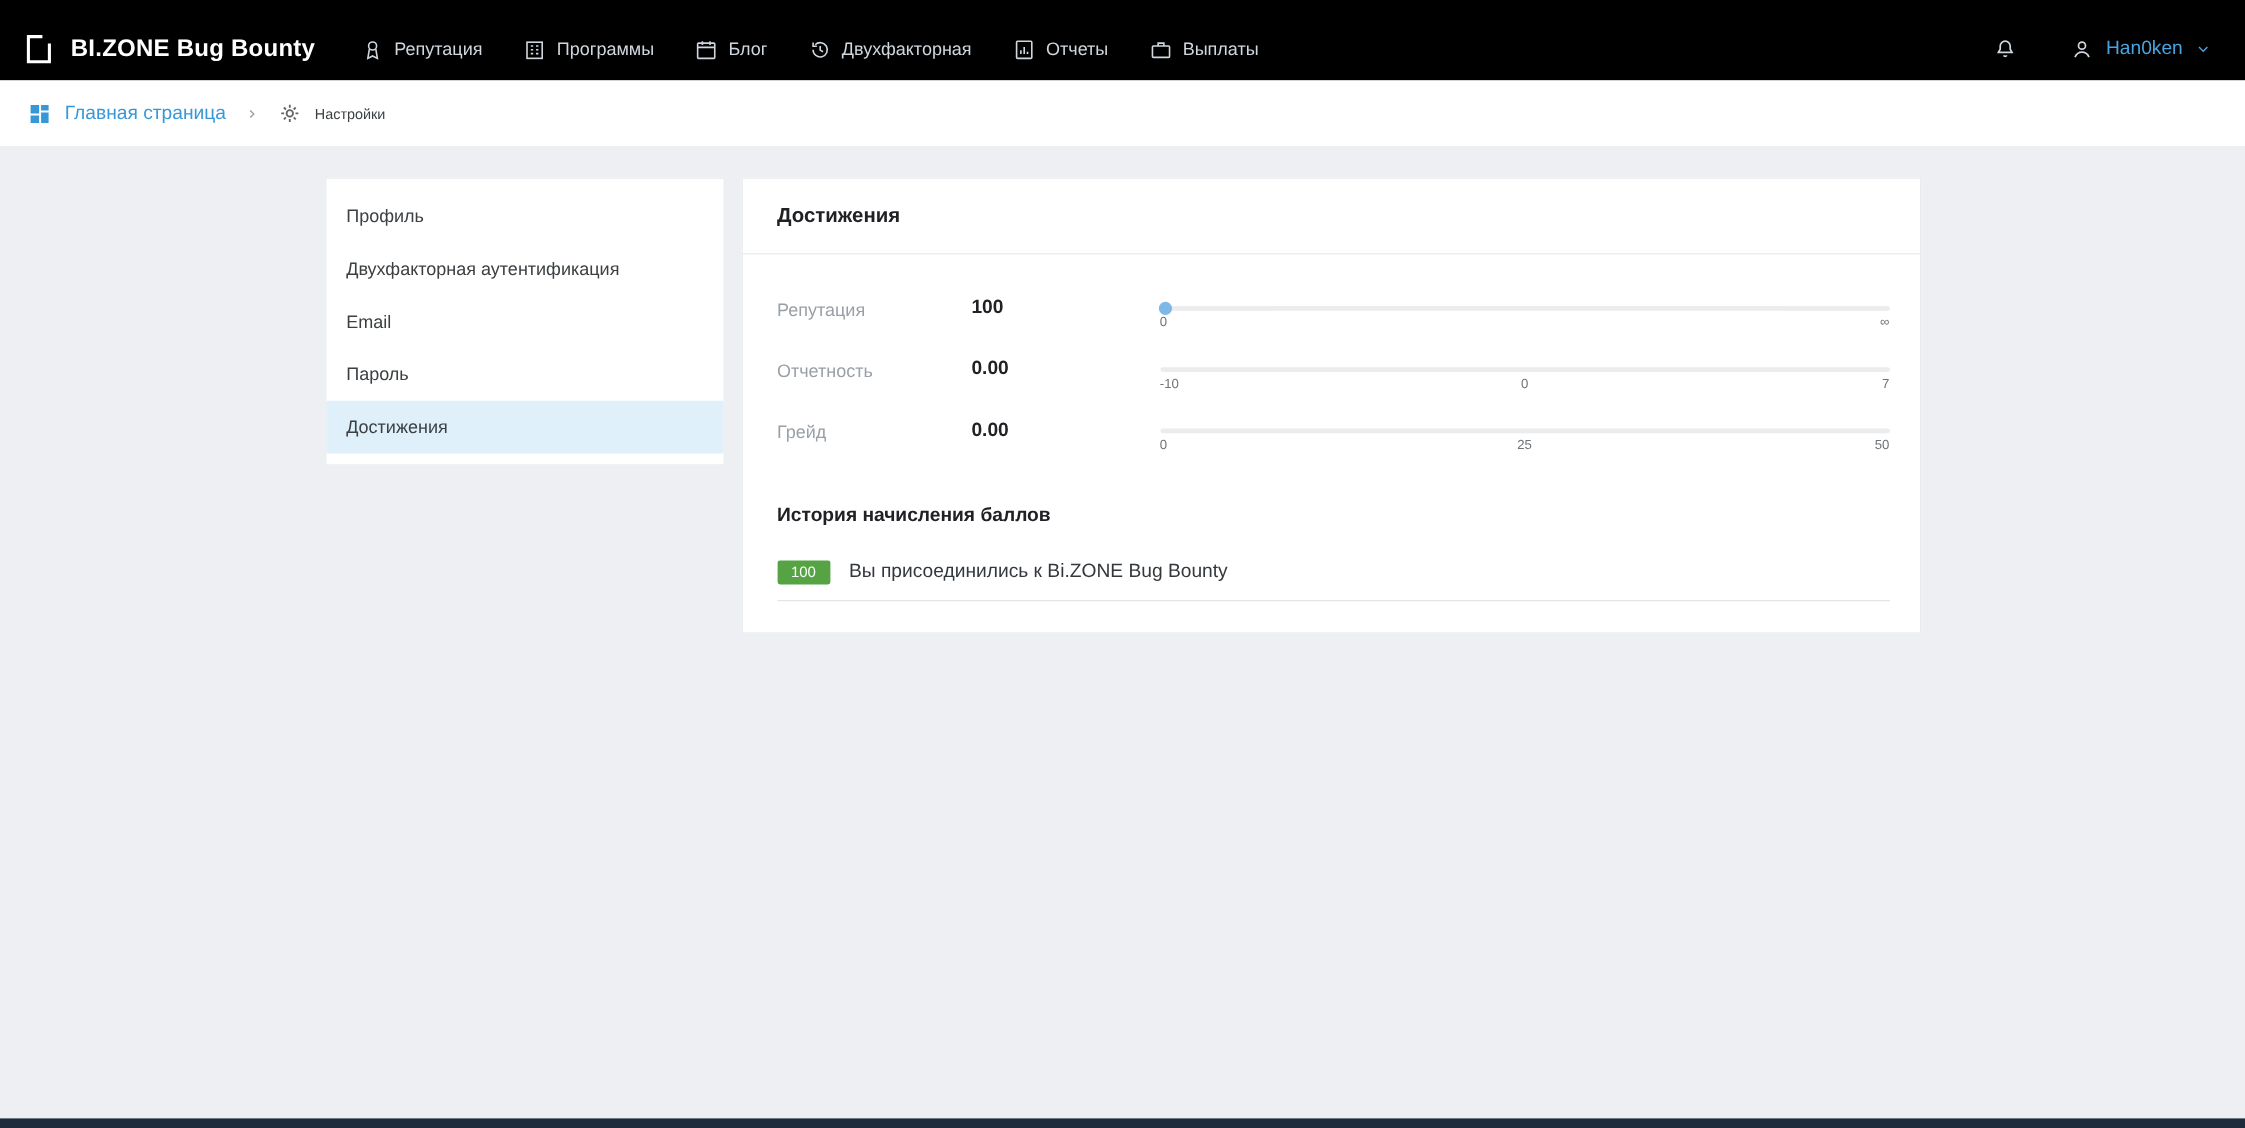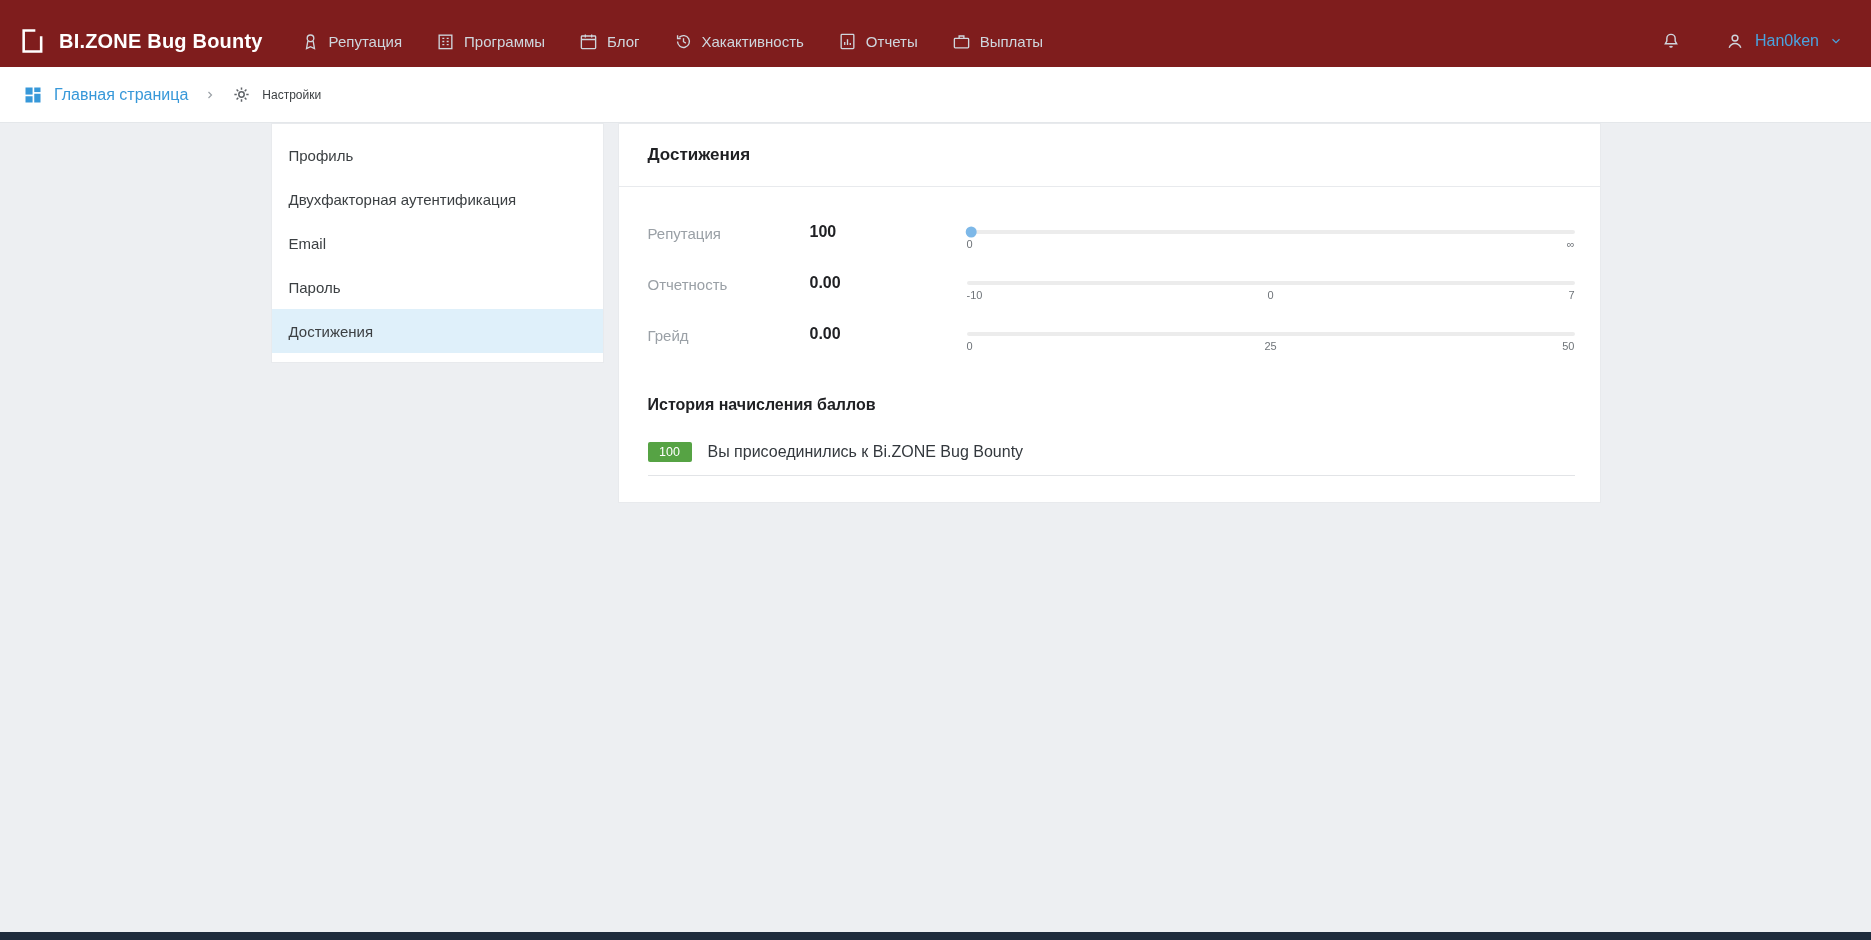--- a/index.html
+++ b/index.html
@@ -13,21 +13,21 @@
     position: relative;
     width: 1871px;
     height: 940px;
     overflow: hidden;
     background: #edeff2;
   }
 
   
   .navbar {
     height: 67px;
-    background: #7f1d1d;
+    background: #000000;
     display: flex;
     align-items: center;
     padding: 15px 28px 0 19px;
     color: #fff;
   }
   .brand { display: flex; align-items: center; gap: 12px; cursor: pointer; }
   .brand-logo { display: flex; align-items: center; }
   .brand-text { font-size: 20px; font-weight: bold; letter-spacing: .2px; white-space: nowrap; }
   .nav-items { display: flex; align-items: center; gap: 34px; margin-left: 38px; }
   .nav-item {
@@ -57,21 +57,21 @@
   }
   .crumb-home {
     display: flex; align-items: center; gap: 11px;
     color: #3798d9; font-size: 16px; text-decoration: none; cursor: pointer;
   }
   .crumb-sep { color: #9aa0a6; display: flex; align-items: center; }
   .crumb-current { display: flex; align-items: center; gap: 11px; color: #3c4043; font-size: 12px; }
   .gear-icon { display: flex; align-items: center; color: #5f6368; }
 
   
-  .content { }
+  .content { padding-top: 25px; }
   .container { width: 1330px; margin: 0 auto; display: flex; gap: 14px; align-items: flex-start; }
   .card { background: #fff; border: 1px solid #e8eaed; }
 
   .sidebar-card { width: 333px; padding: 9px 0; }
   .side-item {
     height: 44px; display: flex; align-items: center;
     padding: 0 17px; font-size: 15px; color: #3c4043; cursor: pointer;
   }
   .side-item.active { background: #dff0fa; }
 
@@ -171,21 +171,21 @@
         <span>Блог</span>
       </a>
       <a class="nav-item">
         <span class="nav-icon">
           <svg width="19" height="19" viewBox="0 0 24 24" fill="none" stroke="currentColor" stroke-width="1.7">
             <path d="M4.5 12a7.5 7.5 0 1 0 2.2-5.3"></path>
               <path d="M4.5 4.2v4h4"></path>
               <path d="M12 8v4.3l3 1.8"></path>
           </svg>
         </span>
-        <span>Хакактивность</span>
+        <span>Двухфакторная</span>
       </a>
       <a class="nav-item">
         <span class="nav-icon">
           <svg width="19" height="19" viewBox="0 0 24 24" fill="none" stroke="currentColor" stroke-width="1.7">
             <rect x="4" y="3" width="16" height="18" rx="1"></rect>
               <path d="M8.5 16.5v-4M12 16.5V9M15.5 16.5v-2.5"></path>
           </svg>
         </span>
         <span>Отчеты</span>
       </a>

